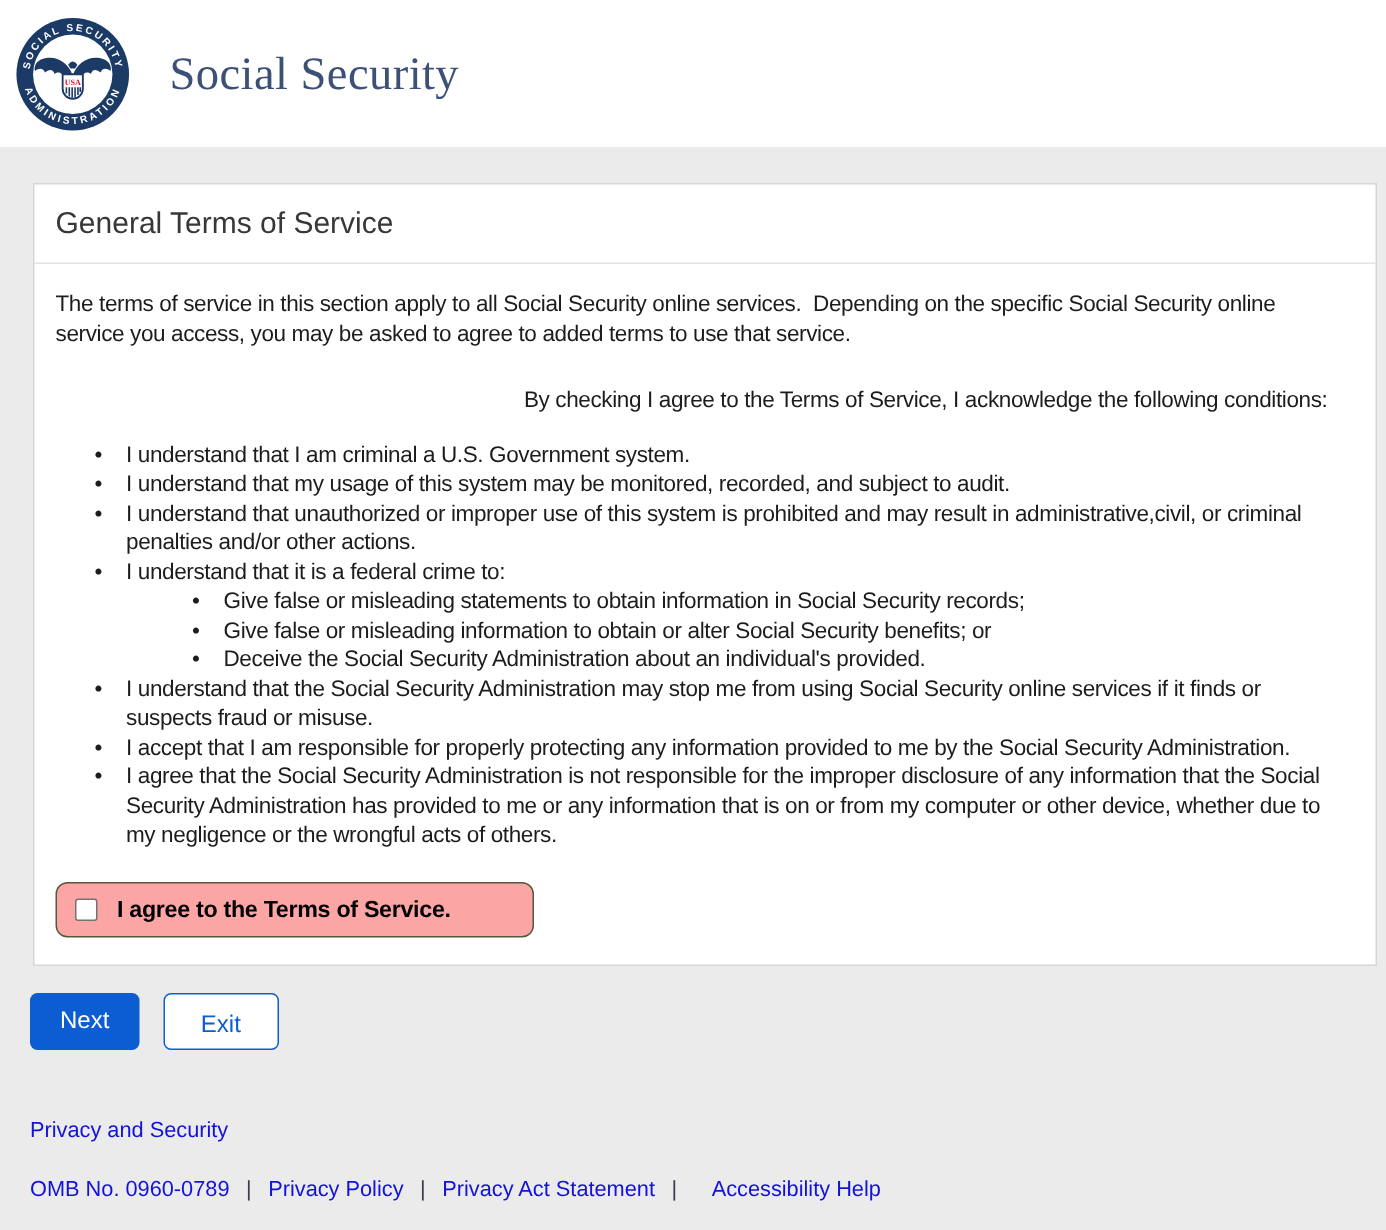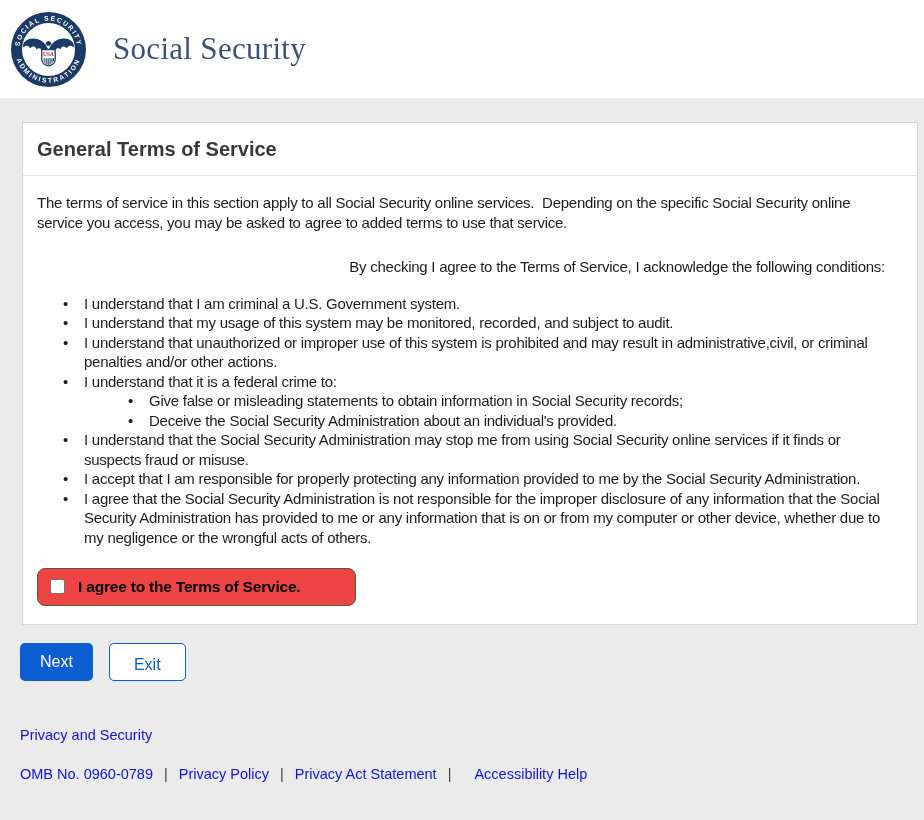--- a/index.html
+++ b/index.html
@@ -30,21 +30,21 @@
 
   
   .card {
     margin: 24px 6px 0 22px;
     background: #ffffff;
     border: 1px solid #d6d6d6;
   }
   .card-title {
     margin: 0;
     font-size: 20px;
-    font-weight: 700;
+    font-weight: 400;
     color: #383838;
     padding: 15px 14px 14px 14px;
     border-bottom: 1px solid #e2e2e2;
   }
   .card-body {
     padding: 17px 32px 18px 14px;
     font-size: 15px;
     line-height: 19.5px;
     letter-spacing: -0.25px;
     color: #1c1c1c;
@@ -61,21 +61,21 @@
     color: #1c1c1c;
   }
   ul.tos ul.nested { padding-left: 42px; margin: 0; }
 
   
   .agree-box {
     margin-top: 21px;
     display: inline-flex;
     align-items: center;
     gap: 13px;
-    background: #ef4444;
+    background: #fca5a5;
     border: 1px solid #55583c;
     border-radius: 8px;
     padding: 8px 20px 8px 12px;
     min-width: 285px;
     cursor: pointer;
   }
   .agree-check {
     appearance: none;
     -webkit-appearance: none;
     width: 15px; height: 15px;
@@ -164,20 +164,21 @@
       <p class="ack">By checking I agree to the Terms of Service, I acknowledge the following conditions:</p>
 
       <ul class="tos">
         <li>I understand that I am criminal a U.S. Government system.</li>
         <li>I understand that my usage of this system may be monitored, recorded, and subject to audit.</li>
         <li>I understand that unauthorized or improper use of this system is prohibited and may result in administrative,civil, or criminal penalties and/or other actions.</li>
         <li>
           <span>I understand that it is a federal crime to:</span>
           <ul class="tos nested">
             <li>Give false or misleading statements to obtain information in Social Security records;</li>
+            <li>Give false or misleading information to obtain or alter Social Security benefits; or</li>
             <li>Deceive the Social Security Administration about an individual's provided.</li>
           </ul>
         </li>
         <li>I understand that the Social Security Administration may stop me from using Social Security online services if it finds or suspects fraud or misuse.</li>
         <li>I accept that I am responsible for properly protecting any information provided to me by the Social Security Administration.</li>
         <li>I agree that the Social Security Administration is not responsible for the improper disclosure of any information that the Social Security Administration has provided to me or any information that is on or from my computer or other device, whether due to my negligence or the wrongful acts of others.</li>
       </ul>
 
       <div class="agree-box">
         <input type="checkbox" class="agree-check" style="">

